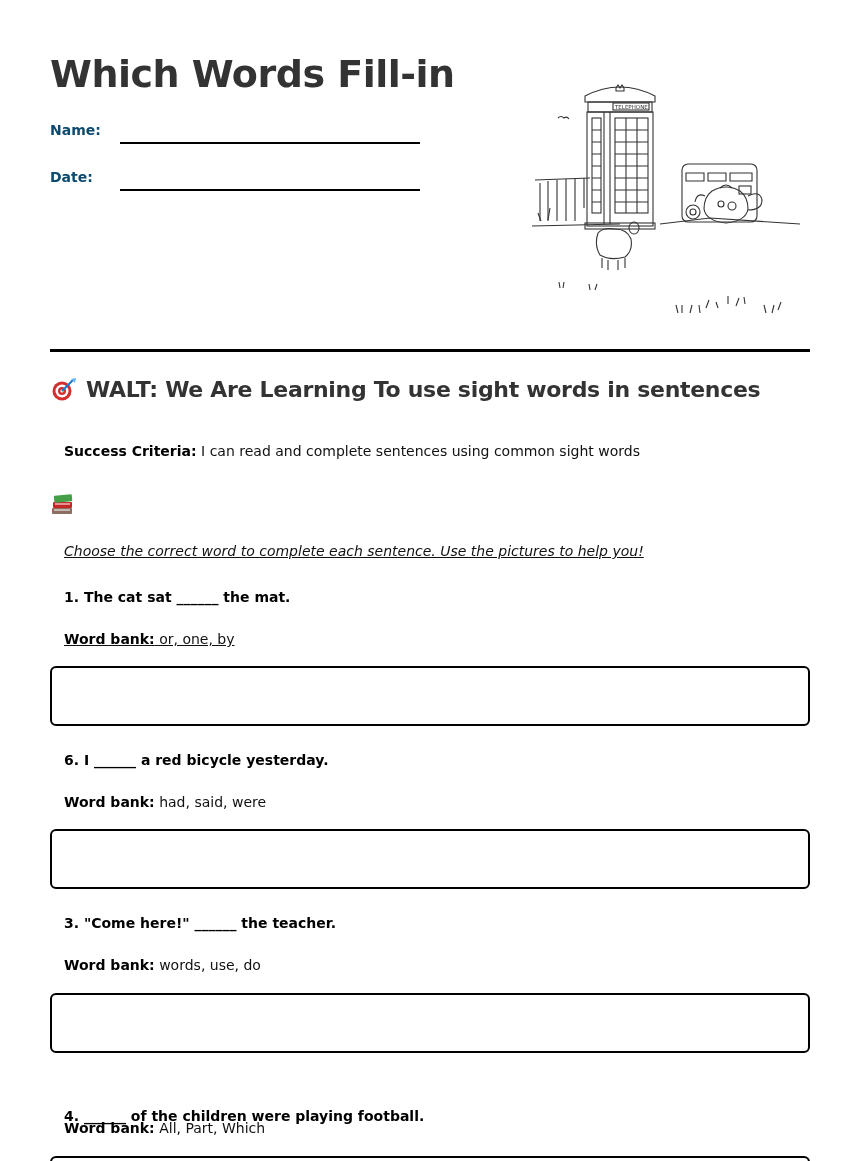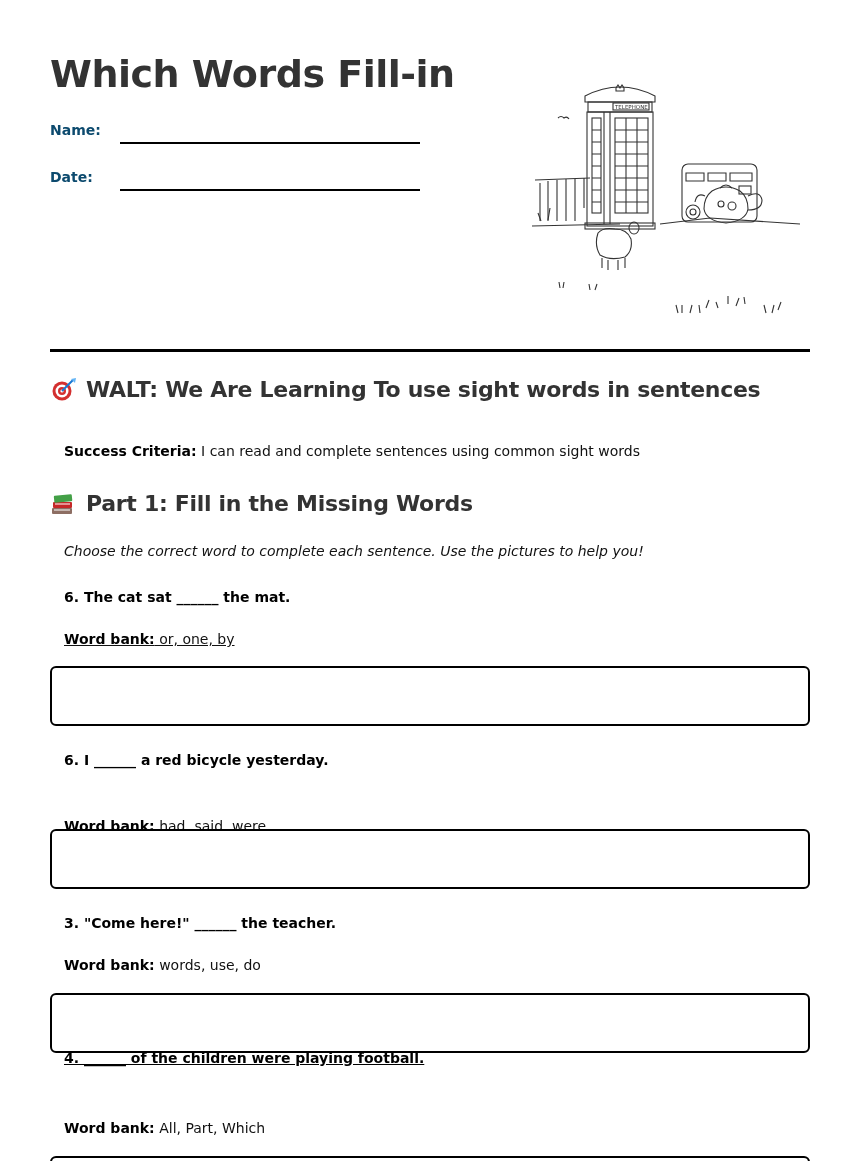--- a/index.html
+++ b/index.html
@@ -11,21 +11,21 @@
   .field { position: absolute; left: 0; width: 370px; height: 30px; }
   .field-label { position: absolute; left: 0; top: 0; font-size: 14px; font-weight: bold; color: #0c4a6e; }
   .field-line { position: absolute; left: 70px; width: 300px; border-bottom: 2px solid #000; top: 20px; height: 0; }
   .illustration { position: absolute; left: 480px; top: 78px; width: 290px; height: 250px; }
   .divider { position: absolute; left: 0; top: 349px; width: 760px; height: 3px; background: #000; }
   .h2 { position: absolute; left: 0; margin: 0; font-size: 22px; font-weight: bold; color: #333333;
         line-height: 28px; white-space: nowrap; letter-spacing: -0.3px; }
   .h2 .emoji { display: inline-block; width: 28px; vertical-align: -4px; margin-right: 8px; }
   .text { position: absolute; left: 0; font-size: 14px; color: #111; line-height: 20px; white-space: nowrap; margin-left: 14px; }
   .text b { color: #000; }
-  .instr { font-style: italic; }
+  .instr { font-style: italic; text-decoration: underline; }
   .question { font-weight: bold; color: #000; }
   .answer-box { position: absolute; left: 0; width: 756px; height: 56px; border: 2px solid #000;
                 border-radius: 6px; background: #fff; }
 </style>
 </head>
 <body>
 
 <div class="page">
 
   <h1 class="title">Which Words Fill-in</h1>
@@ -112,33 +112,33 @@
   <div class="text" style="top:441px;"><b>Success Criteria:</b><span> I can read and complete sentences using common sight words</span></div>
 
   <h2 class="h2" style="top:490px;">
     <span class="emoji">
       <svg width="26" height="24" viewBox="0 0 26 24">
         <rect x="2" y="17" width="20" height="6" rx="1" fill="#8d6e63"></rect>
         <rect x="3" y="11" width="19" height="6" rx="1" fill="#c62828"></rect>
         <rect x="4" y="4" width="18" height="7" rx="1" fill="#43a047" transform="rotate(-6 13 7)"></rect>
         <path d="M5 13 h15 M4 19 h16" stroke="#fff" stroke-width="1"></path>
       </svg>
-    </span><span>Part 1: Fill in the Missing Words</span>
+    </span>
   </h2>
   <div class="text instr" style="top:541px;">Choose the correct word to complete each sentence. Use the pictures to help you!</div>
 
-  <div class="text question" style="top:587px;">6. The cat sat ______ the mat.</div>
+  <div class="text question" style="top:587px;">1. The cat sat ______ the mat.</div>
   <div class="text" style="top:629px;text-decoration:underline;"><b>Word bank:</b><span> or, one, by</span></div>
   <div class="answer-box" style="top:666px;"></div>
 
   <div class="text question" style="top:750px;">6. I ______ a red bicycle yesterday.</div>
-  <div class="text" style="top:816px;"><b>Word bank:</b><span> had, said, were</span></div>
+  <div class="text" style="top:792px;"><b>Word bank:</b><span> had, said, were</span></div>
   <div class="answer-box" style="top:829px;"></div>
 
   <div class="text question" style="top:913px;">3. "Come here!" ______ the teacher.</div>
   <div class="text" style="top:955px;"><b>Word bank:</b><span> words, use, do</span></div>
   <div class="answer-box" style="top:993px;"></div>
 
-  <div class="text question" style="top:1048px;text-decoration:underline;">4. ______ of the children were playing football.</div>
+  <div class="text question" style="top:1106px;">4. ______ of the children were playing football.</div>
   <div class="text" style="top:1118px;"><b>Word bank:</b><span> All, Part, Which</span></div>
   <div class="answer-box" style="top:1156px;"></div>
 
 </div>
 
 </body></html>

